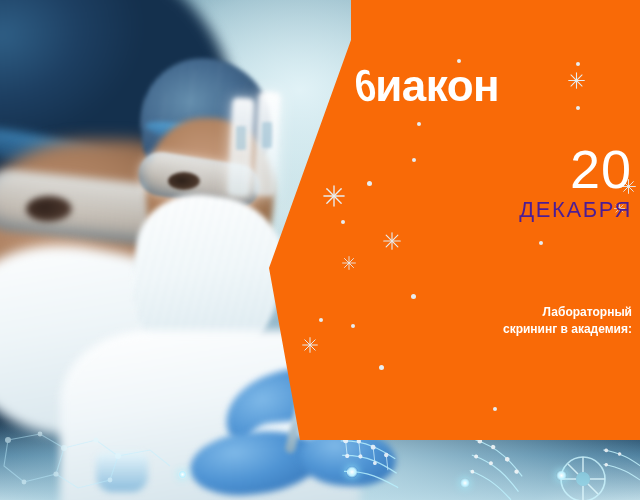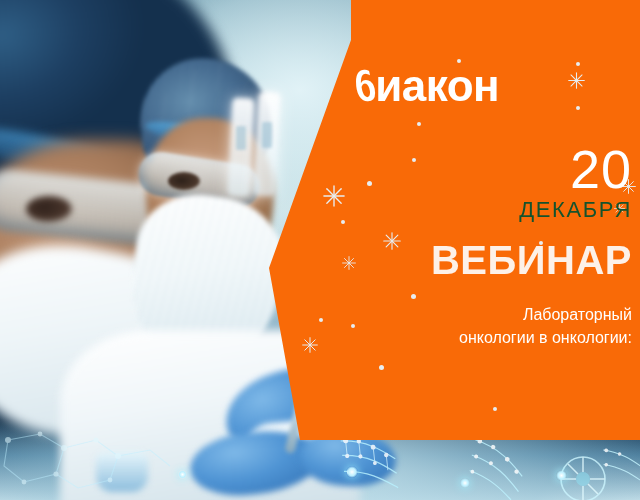--- a/index.html
+++ b/index.html
@@ -352,41 +352,41 @@
     color: #ffffff;
     letter-spacing: 1px;
   }
   #date-month {
     position: absolute;
     right: 8px; top: 199px;
     font-size: 22px;
     font-weight: 400;
     line-height: 1;
     letter-spacing: 1.6px;
-    color: #14532d;
+    color: #4c1d95;
   }
 
   
   #event-type {
     position: absolute;
     right: 8px; top: 240px;
     font-size: 40px;
     font-weight: 700;
     line-height: 1;
     letter-spacing: 0.5px;
     color: #fdf1e8;
   }
 
   
   #description {
     position: absolute;
     right: 8px; top: 304px;
     width: 270px;
-    font-size: 16px;
-    font-weight: 400;
+    font-size: 12px;
+    font-weight: 700;
     line-height: 1.42;
     color: #ffffff;
     text-align: right;
   }
   #description span { display: block; }
 </style>
 </head>
 <body>
 
 <div id="banner">
@@ -627,21 +627,20 @@
 
   <div id="content">
 
     <div id="logo-block">
       <span id="logo-wordmark"><span class="d-glyph">∂</span><span>иакон</span></span>
     </div>
 
     <div id="date-day">20</div>
     <div id="date-month">ДЕКАБРЯ</div>
 
-    <div id="event-type">ВЕБИНАР</div>
 
     <div id="description">
       <span>Лабораторный</span>
-      <span>онкологии в онкологии:</span>
+      <span>скрининг в академия:</span>
     </div>
 
   </div>
 </div>
 
 </body></html>

